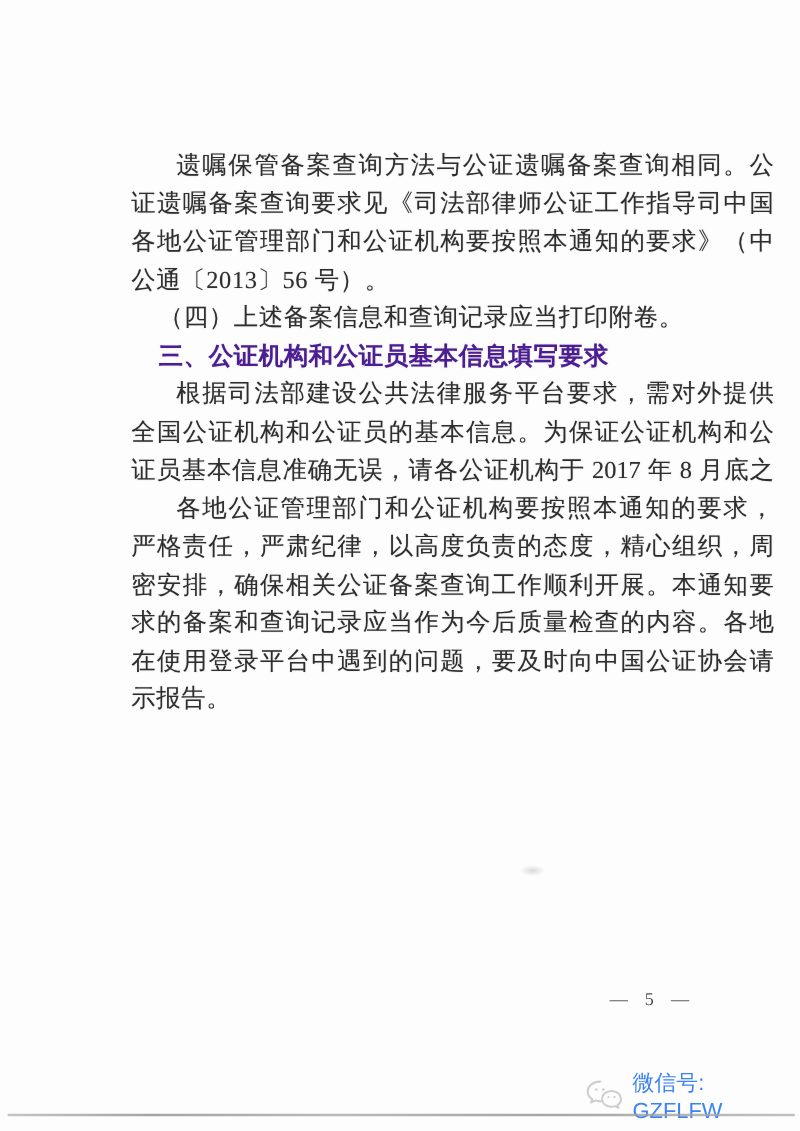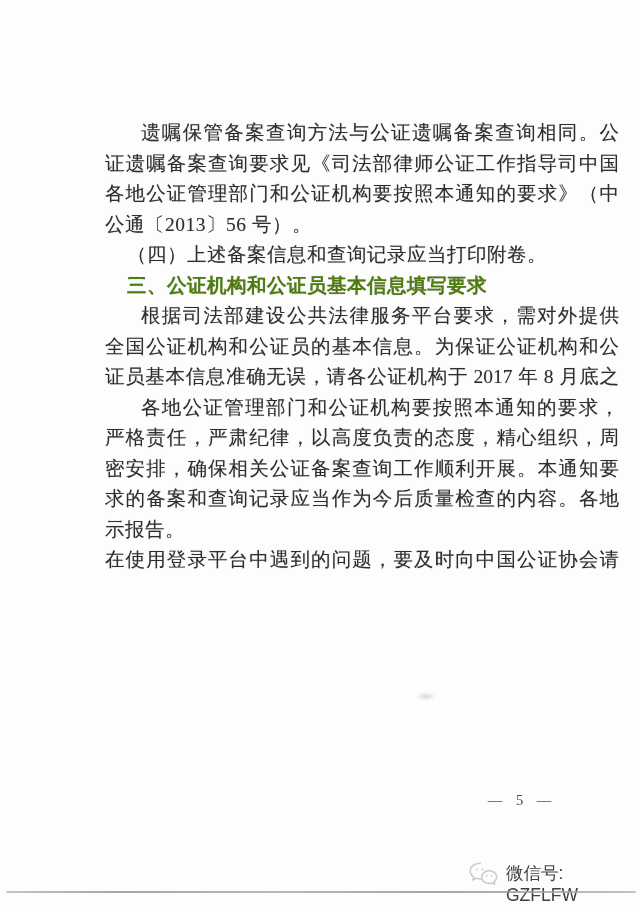--- a/index.html
+++ b/index.html
@@ -21,32 +21,32 @@
     letter-spacing:0.5px;
     text-shadow:0 0 1px rgba(55,55,55,0.35);
     white-space:nowrap;
   }
   .line.j{
     white-space:normal;
     text-align:justify;
     text-align-last:justify;
     letter-spacing:0;
   }
-  .line.b{font-weight:bold;color:#4d7c0f;}
+  .line.b{font-weight:bold;color:#4c1d95;font-family:Liberation Mono, monospace;}
   .line.ind1{padding-left:22px;}
   .line.ind2{padding-left:36px;}
   .page-number{
     position:absolute;left:450px;top:792px;width:140px;
     text-align:center;font-size:14.5px;color:#4d4d4d;
     letter-spacing:1px;word-spacing:8px;
   }
   .footer{
     position:absolute;left:468px;top:861px;height:30px;
-    display:flex;align-items:flex-start;gap:6px;
-    color:#404040;
+    display:flex;align-items:center;gap:6px;
+    color:#3b82f6;
     font-family:"Liberation Sans","DejaVu Sans",sans-serif;
     font-size:17.5px;
   }
   .footer .wx-icon{display:block;flex:0 0 auto;opacity:0.75;}
   .rule{
     position:absolute;left:6px;top:891px;width:630px;height:2px;
     background:linear-gradient(90deg,#b6b6b6 0%,#8f8f8f 18%,#a8a8a8 42%,#909090 68%,#b2b2b2 100%);
     opacity:0.8;border-radius:1px;
   }
   .smudge{
@@ -66,22 +66,22 @@
       <div class="line">公通〔2013〕56 号）。</div>
       <div class="line ind1">（四）上述备案信息和查询记录应当打印附卷。</div>
       <div class="line b ind1">三、公证机构和公证员基本信息填写要求</div>
       <div class="line j ind2">根据司法部建设公共法律服务平台要求，需对外提供</div>
       <div class="line j">全国公证机构和公证员的基本信息。为保证公证机构和公</div>
       <div class="line j">证员基本信息准确无误，请各公证机构于 2017 年 8 月底之</div>
       <div class="line j ind2">各地公证管理部门和公证机构要按照本通知的要求，</div>
       <div class="line j">严格责任，严肃纪律，以高度负责的态度，精心组织，周</div>
       <div class="line j">密安排，确保相关公证备案查询工作顺利开展。本通知要</div>
       <div class="line j">求的备案和查询记录应当作为今后质量检查的内容。各地</div>
+      <div class="line j">在使用登录平台中遇到的问题，要及时向中国公证协会请</div>
       <div class="line">示报告。</div>
-      <div class="line j">在使用登录平台中遇到的问题，要及时向中国公证协会请</div>
     </div>
 
   <div class="smudge"></div>
 
   <div class="page-number">— 5 —</div>
 
   <div class="footer">
     <svg class="wx-icon" width="32" height="26" viewBox="0 0 32 26" xmlns="http://www.w3.org/2000/svg">
       <path d="M12.2 2.2 C6.6 2.2 2.2 5.7 2.2 10.1 C2.2 12.6 3.6 14.8 5.8 16.2 L4.9 19 L8.2 17.3 C9.4 17.7 10.8 18 12.2 18 C12.5 18 12.8 18 13.1 17.9" fill="none" stroke="#bdbdbd" stroke-width="1.6" stroke-linecap="round" stroke-linejoin="round"></path>
       <path d="M13.6 16.1 C13.6 12.6 17 9.8 21.2 9.8 C25.4 9.8 28.8 12.6 28.8 16.1 C28.8 18.1 27.7 19.8 26 21 L26.7 23.3 L24 21.9 C23.1 22.2 22.2 22.4 21.2 22.4 C17 22.4 13.6 19.6 13.6 16.1 Z" fill="none" stroke="#bdbdbd" stroke-width="1.6" stroke-linejoin="round"></path>

